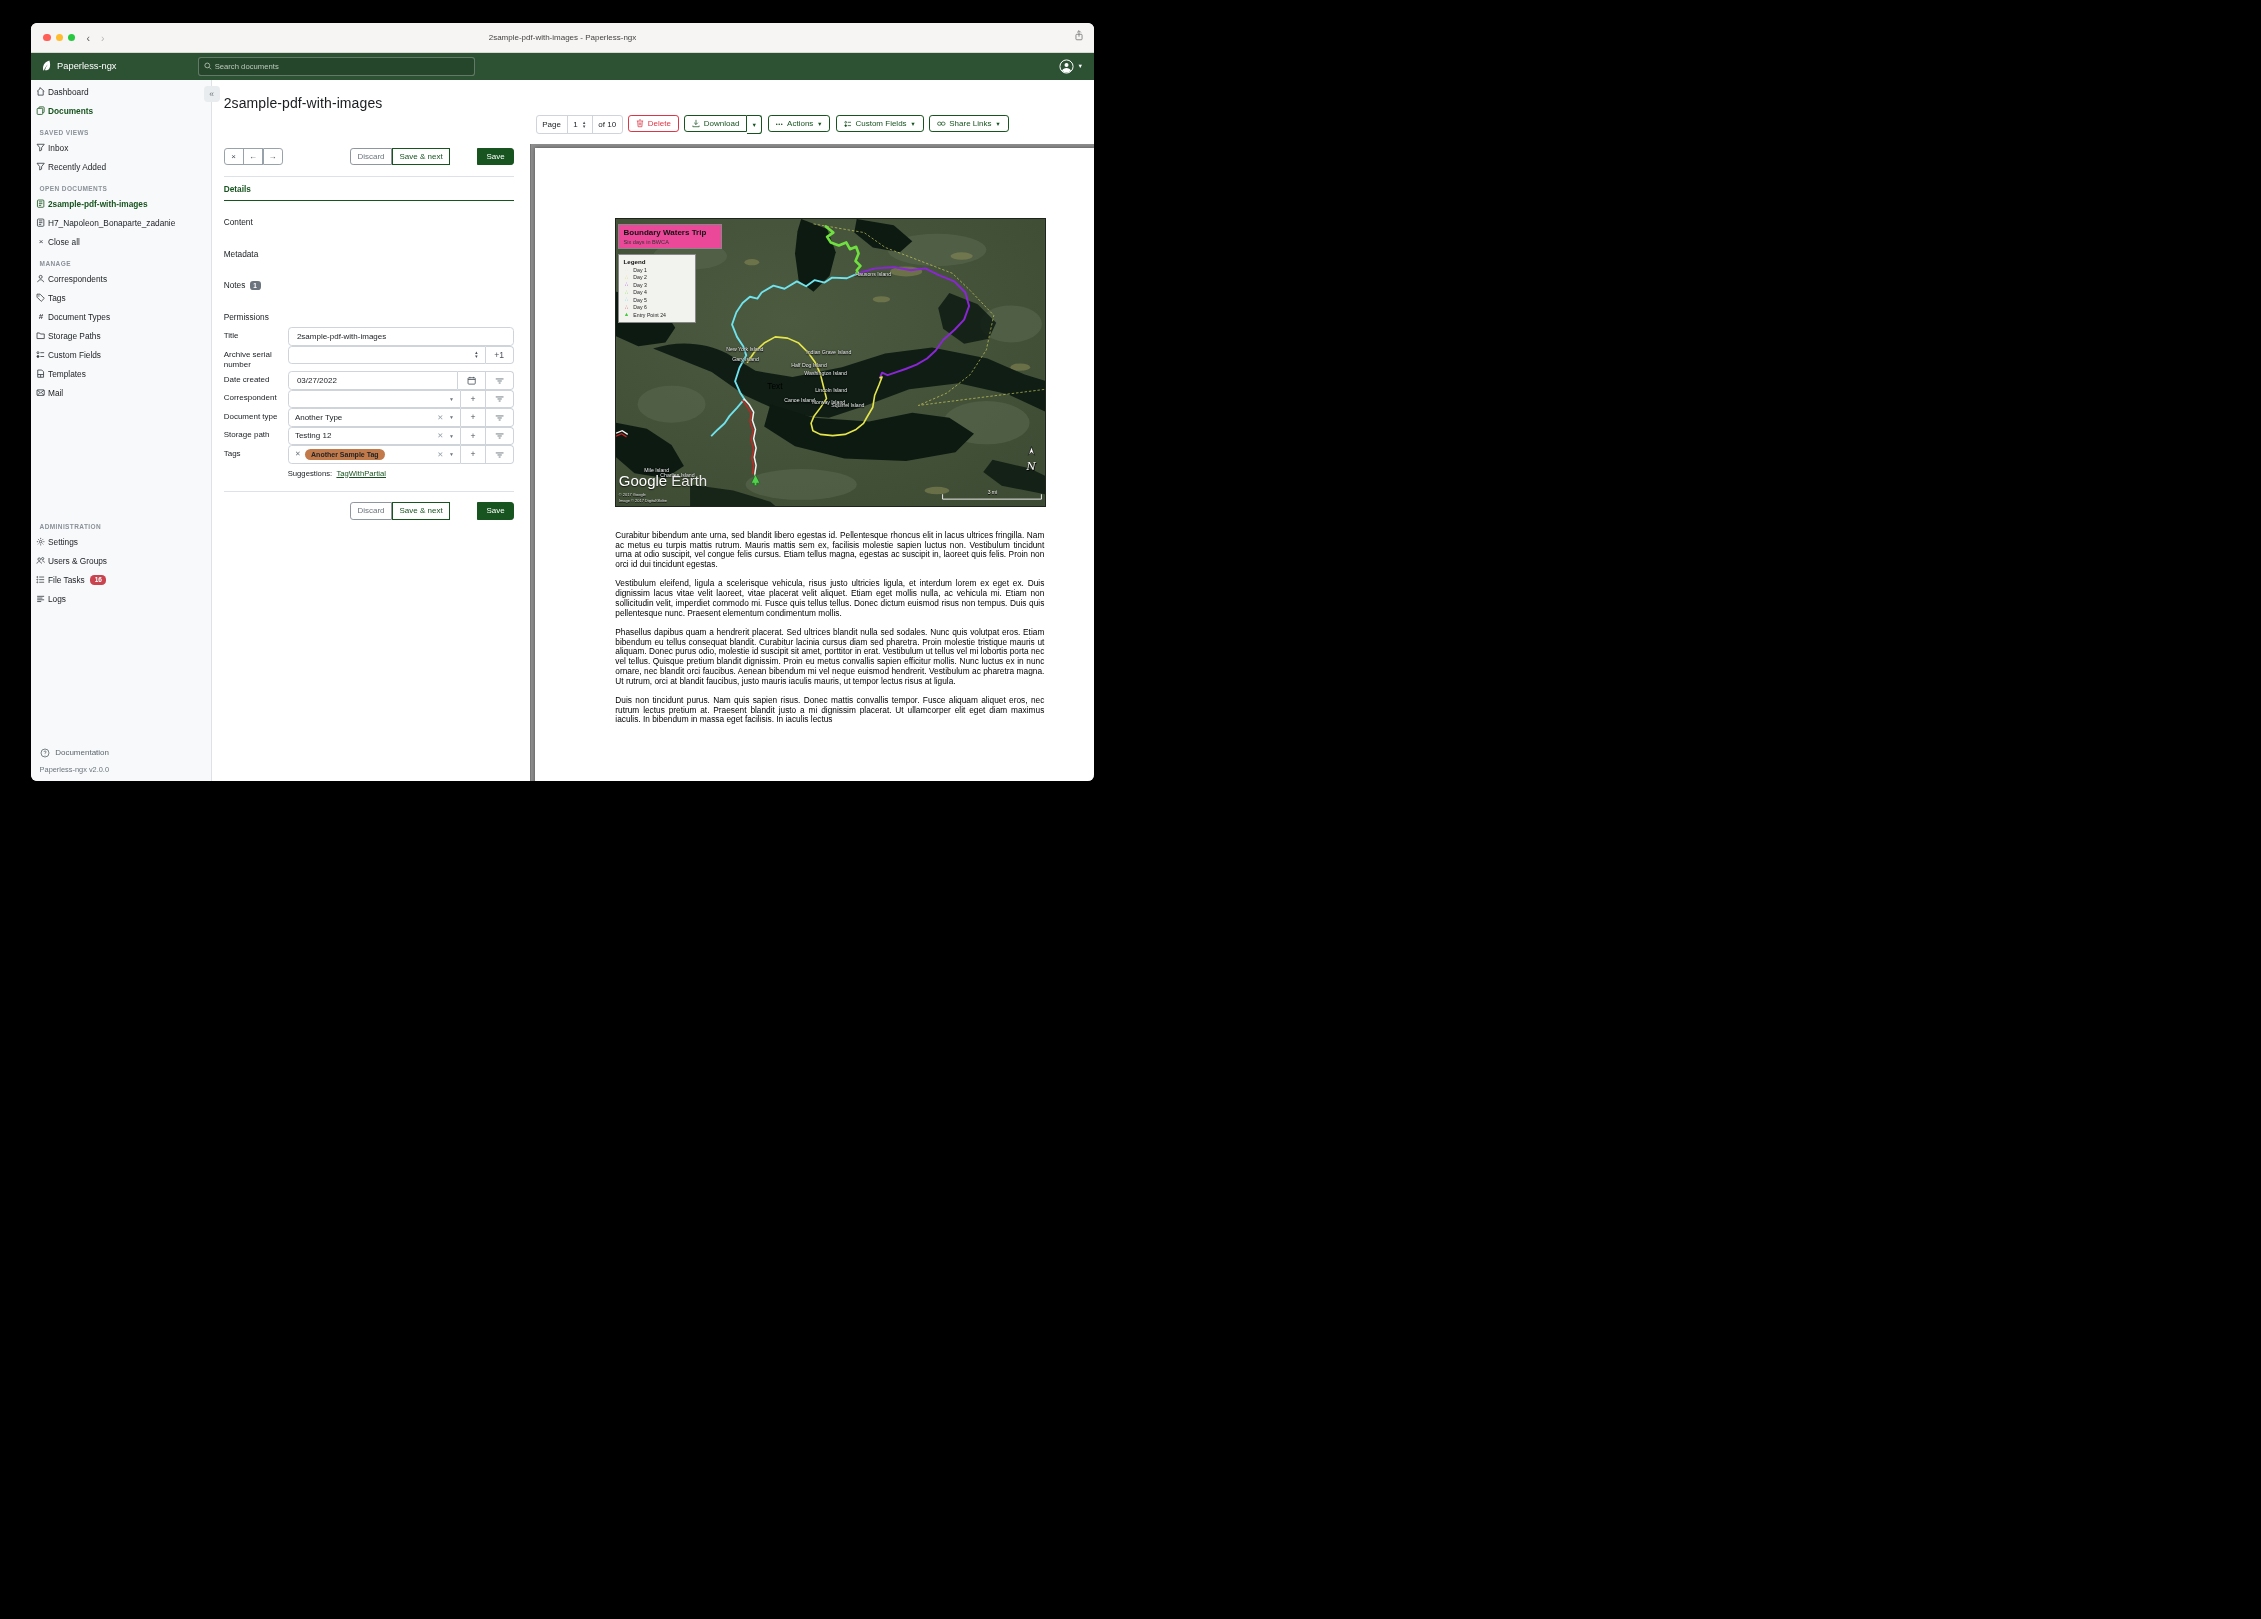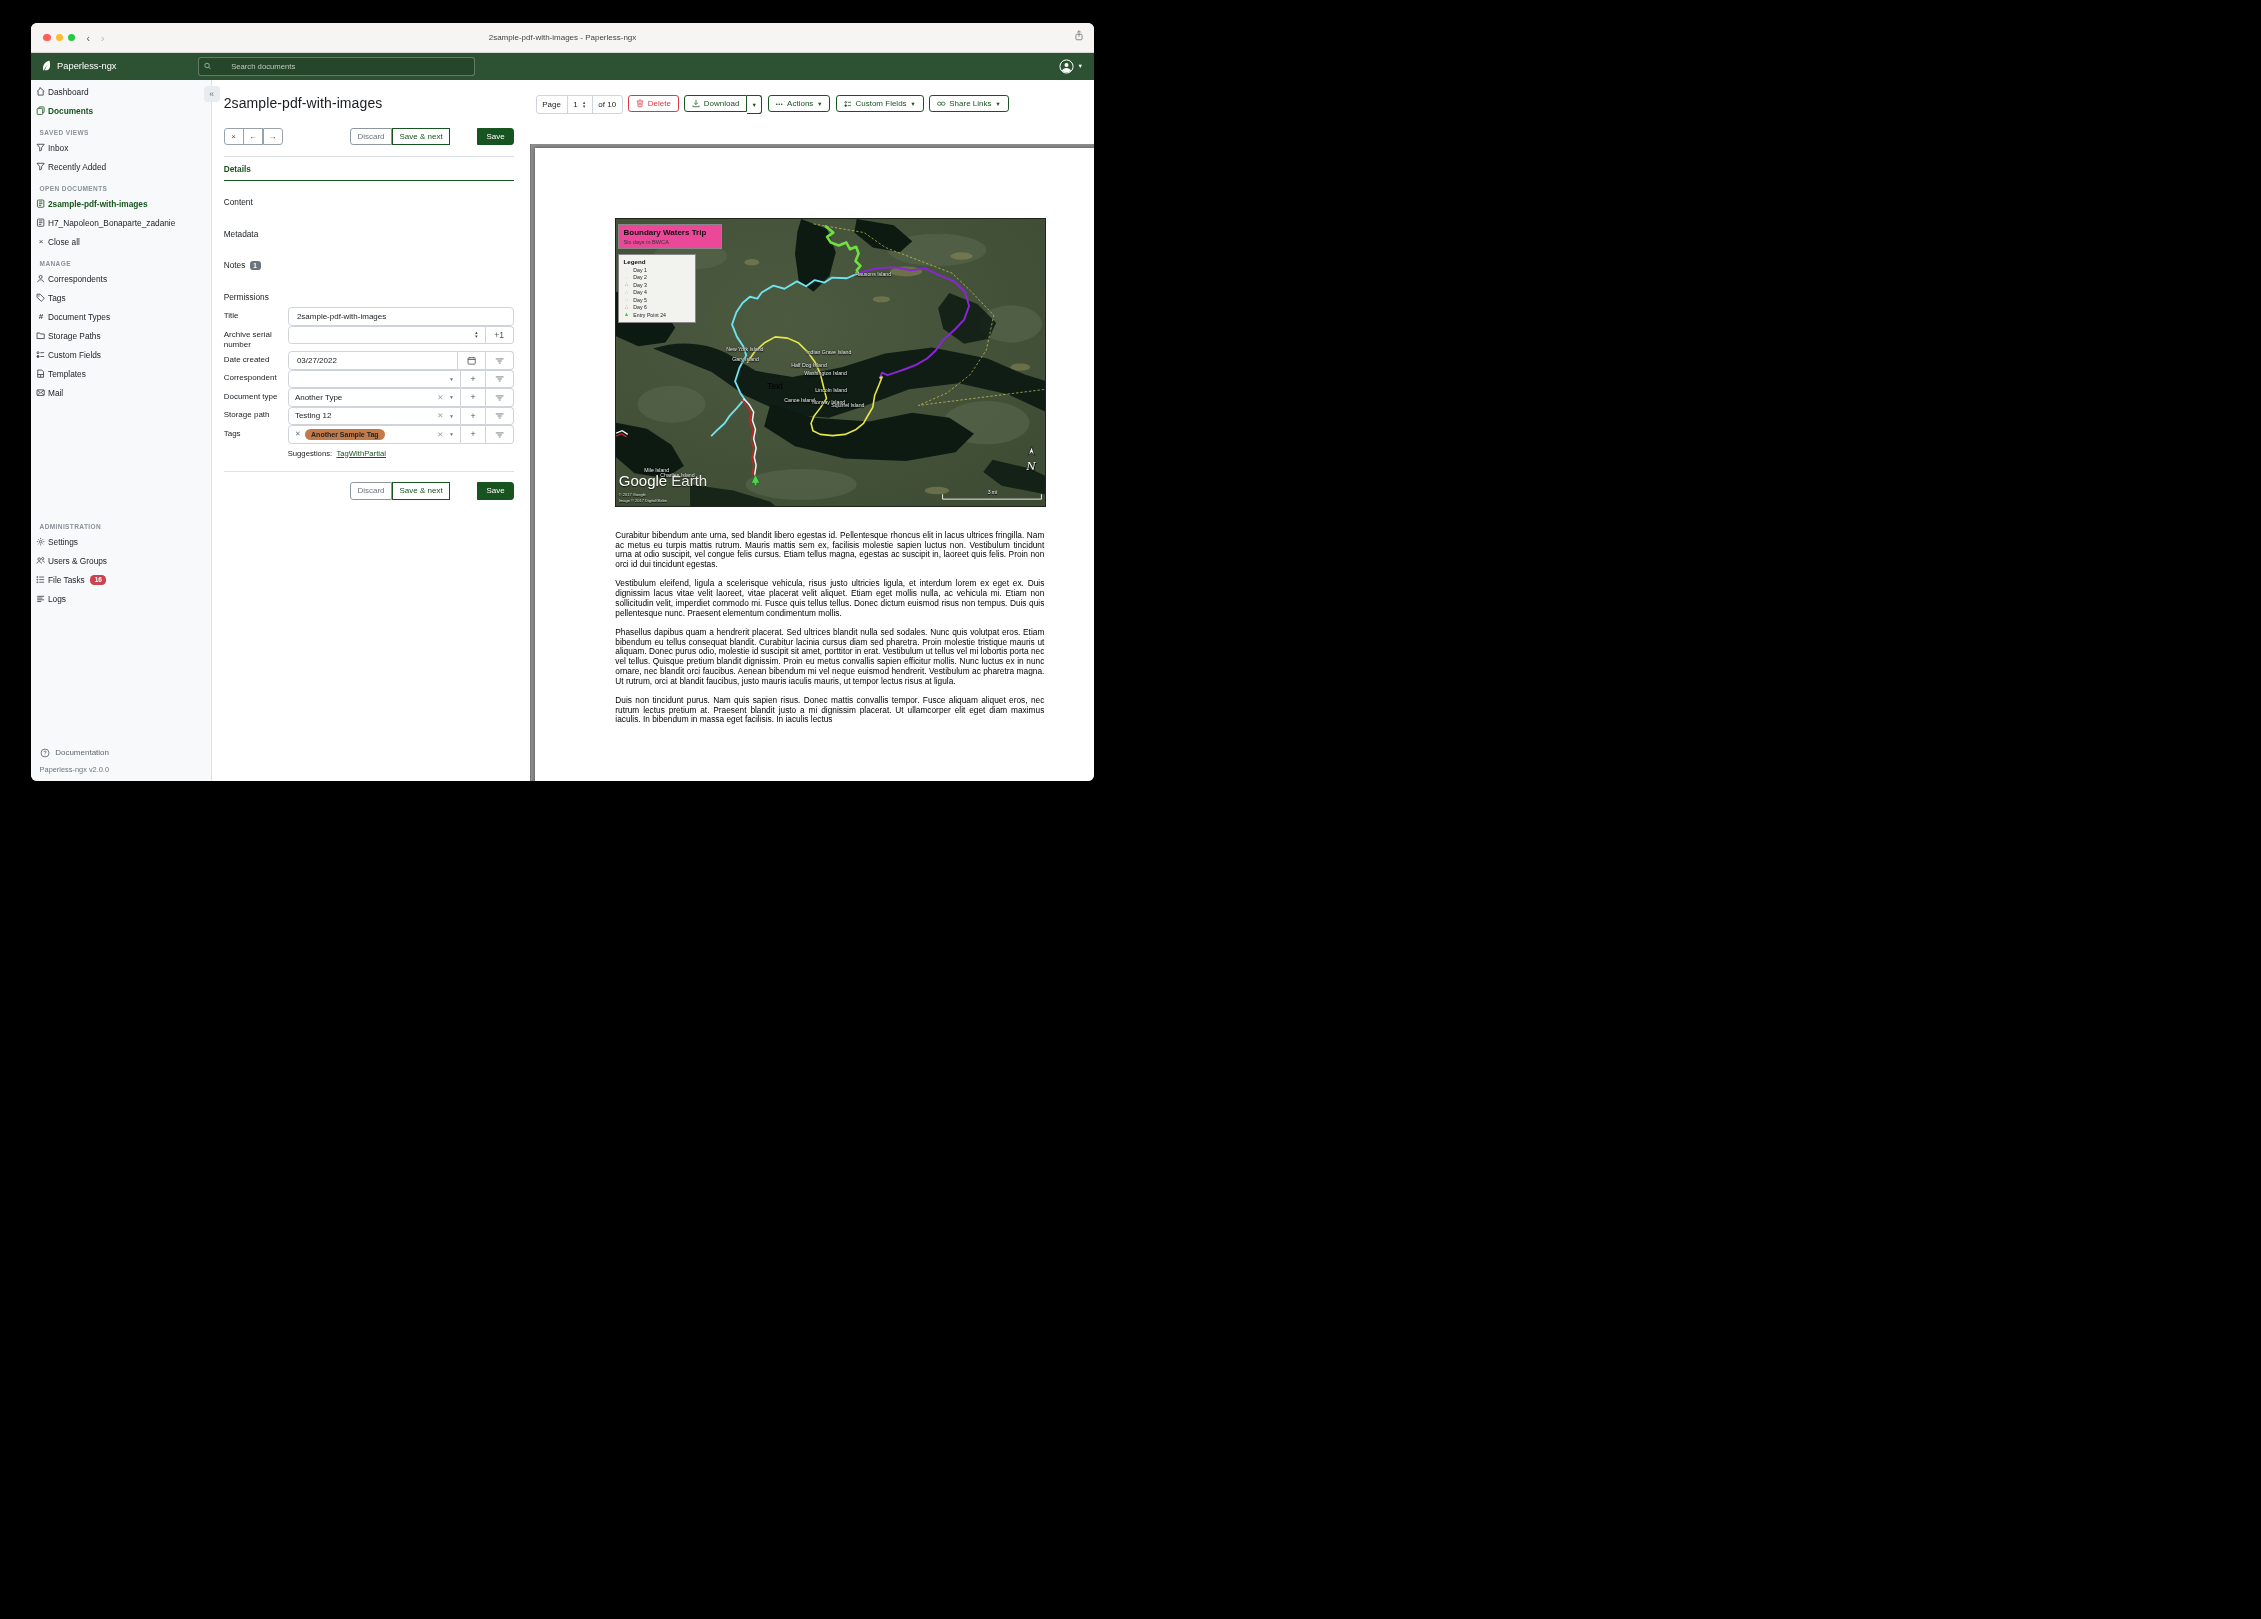--- a/index.html
+++ b/index.html
@@ -12,21 +12,21 @@
   .light{width:7.4px;height:7.4px;border-radius:50%;}
   .l-red{background:#ff5f57}.l-yellow{background:#febc2e}.l-green{background:#28c840}
   .navarrows{display:flex;gap:11px;margin-left:11px;color:#5a5a5a;font-size:10.5px;}
   .navarrows .fwd{color:#b9b7b4}
   .win-title{position:absolute;left:0;right:0;text-align:center;font-size:8px;color:#444;pointer-events:none;}
   .share{position:absolute;right:10px;top:7.4px;color:#7a7a7a}
   
   .appbar{height:26.5px;background:#2d5233;display:flex;align-items:center;position:relative;}
   .brand{display:flex;align-items:center;gap:5.6px;margin-left:10px;color:#fff;font-size:9.3px;}
   .searchbox{position:absolute;left:167px;width:265px;height:16.7px;background:rgba(0,0,0,.14);
-    border:0.6px solid rgba(255,255,255,.28);border-radius:3.1px;display:flex;align-items:center;padding:0 5px;gap:18px;}
+    border:0.6px solid rgba(255,255,255,.28);border-radius:3.1px;display:flex;align-items:center;padding:0 5px;gap:1px;}
   .searchbox input{background:transparent;border:none;outline:none;color:#e8ede8;font-size:7.7px;width:100%;}
   .searchbox input::placeholder{color:#bcc9bd;}
   .avatar{position:absolute;right:11px;display:flex;align-items:center;gap:3.7px;color:#fff;}
   
   .content{display:flex;height:702px;}
   .sidebar{width:180px;min-width:180px;background:#f8f9fa;border-right:0.6px solid #dee2e6;position:relative;
     padding-top:2.5px;font-size:8.3px;color:#212529;}
   .collapse-btn{position:absolute;right:-8.6px;top:6.2px;width:16px;height:16px;background:#e9ecef;border-radius:3.7px;
     display:flex;align-items:center;justify-content:center;color:#6c757d;font-size:8.6px;z-index:5;}
   .side-item{display:flex;align-items:center;gap:2px;height:19px;padding:0 5px;cursor:pointer;color:#212529;}
@@ -36,21 +36,21 @@
   .side-head{font-size:6.5px;letter-spacing:0.4px;color:#8a9199;padding:8.6px 8.6px 2.5px;font-weight:bold;}
   .badge-red{background:#c9444f;color:#fff;border-radius:4.3px;font-size:6.5px;font-weight:bold;padding:1.2px 4.3px;margin-left:3.7px;}
   .side-footer{position:absolute;bottom:0;left:0;right:0;padding:6.2px 8.6px 7.4px;}
   .doc-link{display:flex;align-items:center;gap:5.6px;color:#5d666e;font-size:8px;margin-bottom:7.4px;}
   .version{color:#6c757d;font-size:7.4px;}
   .spacer-admin{height:112px;}
   
   .main{flex:1;position:relative;padding:15.4px 0 0 11.7px;overflow:hidden;}
   .headrow{display:flex;align-items:flex-start;}
   .doc-title{font-size:14px;font-weight:500;color:#1a1d20;letter-spacing:0.1px;width:290px;flex:none;}
-  .toolbar{display:flex;gap:5.6px;margin-left:22px;margin-top:0;}
+  .toolbar{display:flex;gap:5.6px;margin-left:22px;margin-top:20px;}
   .tb-group{display:flex;align-items:stretch;height:17.3px;border:0.6px solid #ced4da;border-radius:3.1px;background:#fff;
     font-size:8px;color:#212529;overflow:hidden;}
   .tb-seg{display:flex;align-items:center;padding:0 5.6px;}
   .tb-seg + .tb-seg{border-left:0.6px solid #ced4da;}
   .spin{display:flex;flex-direction:column;font-size:4.3px;color:#495057;line-height:3.7px;margin-left:4.3px;}
   .btn{display:flex;align-items:center;gap:3.7px;height:17.3px;padding:0 6.8px;border-radius:3.1px;border:0.6px solid;
     font-size:8px;background:#fff;box-sizing:border-box;}
   .btn-red{color:#dc3545;border-color:#dc3545;}
   .btn-green{color:#17541f;border-color:#17541f;}
   .split{display:flex;}

